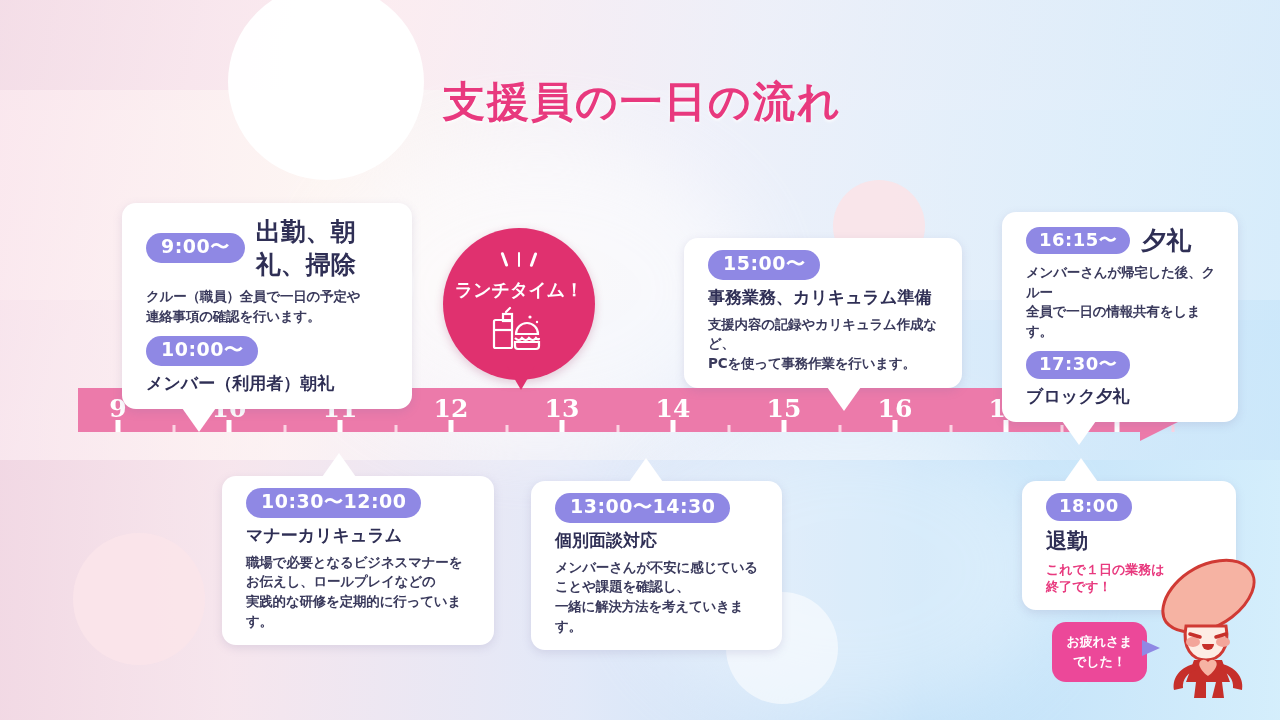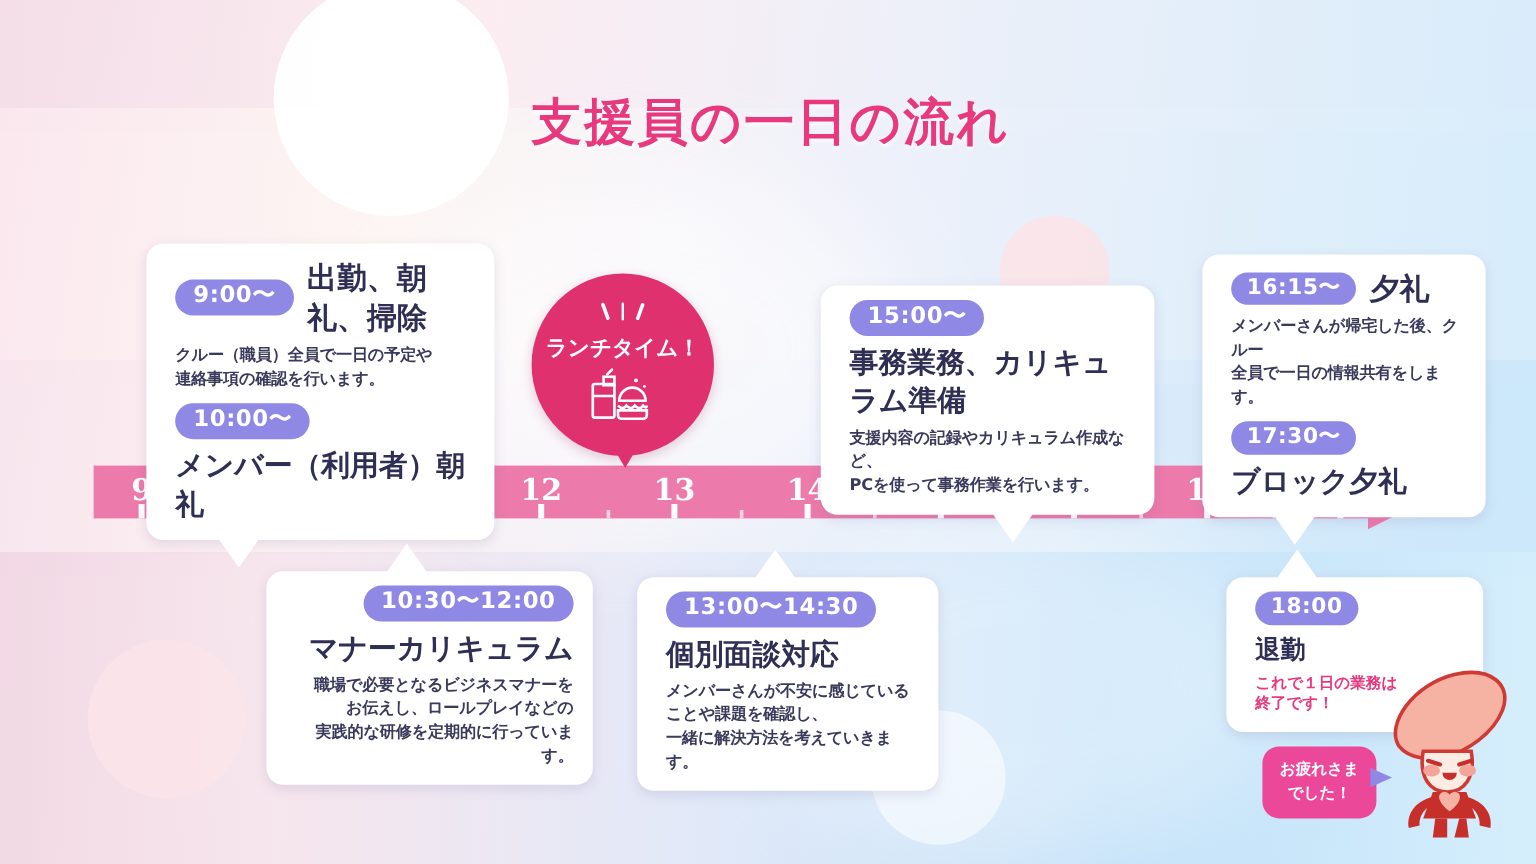--- a/index.html
+++ b/index.html
@@ -68,28 +68,28 @@
   .pill{
     display:inline-block;background:#8f88e4;color:#ffffff;
     border-radius:18px;padding:3px 15px 5px 15px;
     font-size:19px;font-weight:700;letter-spacing:.5px;line-height:1.15;
     vertical-align:middle;
   }
   .pill.small{font-size:18px;padding:3px 13px 4px 13px;}
   .head-inline{display:flex;align-items:center;gap:11px;}
   .head-title{font-size:25px;font-weight:700;color:#2f2f55;}
   .sub-title{font-size:21px;font-weight:700;color:#2f2f55;margin-top:6px;}
-  .sub-title.big{font-size:24px;}
+  .sub-title.big{font-size:17px;}
   .desc{font-size:13.5px;font-weight:700;color:#3a3a5c;line-height:1.45;margin-top:6px;letter-spacing:-.2px;}
   .pink-note{font-size:13px;font-weight:700;color:#e8397e;line-height:1.35;margin-top:6px;}
   .row-gap{margin-top:10px;}
 
   
   #card-morning{left:78px;top:203px;width:290px;}
-  #card-manner{left:178px;top:476px;width:272px;text-align:right;}
+  #card-manner{left:178px;top:476px;width:272px;}
   #card-interview{left:487px;top:481px;width:251px;}
   #card-office{left:640px;top:238px;width:278px;}
   #card-evening{left:958px;top:212px;width:236px;}
   #card-leave{left:978px;top:481px;width:214px;}
 
   
   .lunch{position:absolute;left:443px;top:228px;width:152px;height:152px;border-radius:50%;
     background:#e0316f;box-shadow:0 3px 10px rgba(150,30,80,.22);}
   .lunch-tail{position:absolute;left:507px;top:366px;width:0;height:0;
     border-left:14px solid transparent;border-right:14px solid transparent;border-top:24px solid #e0316f;}

